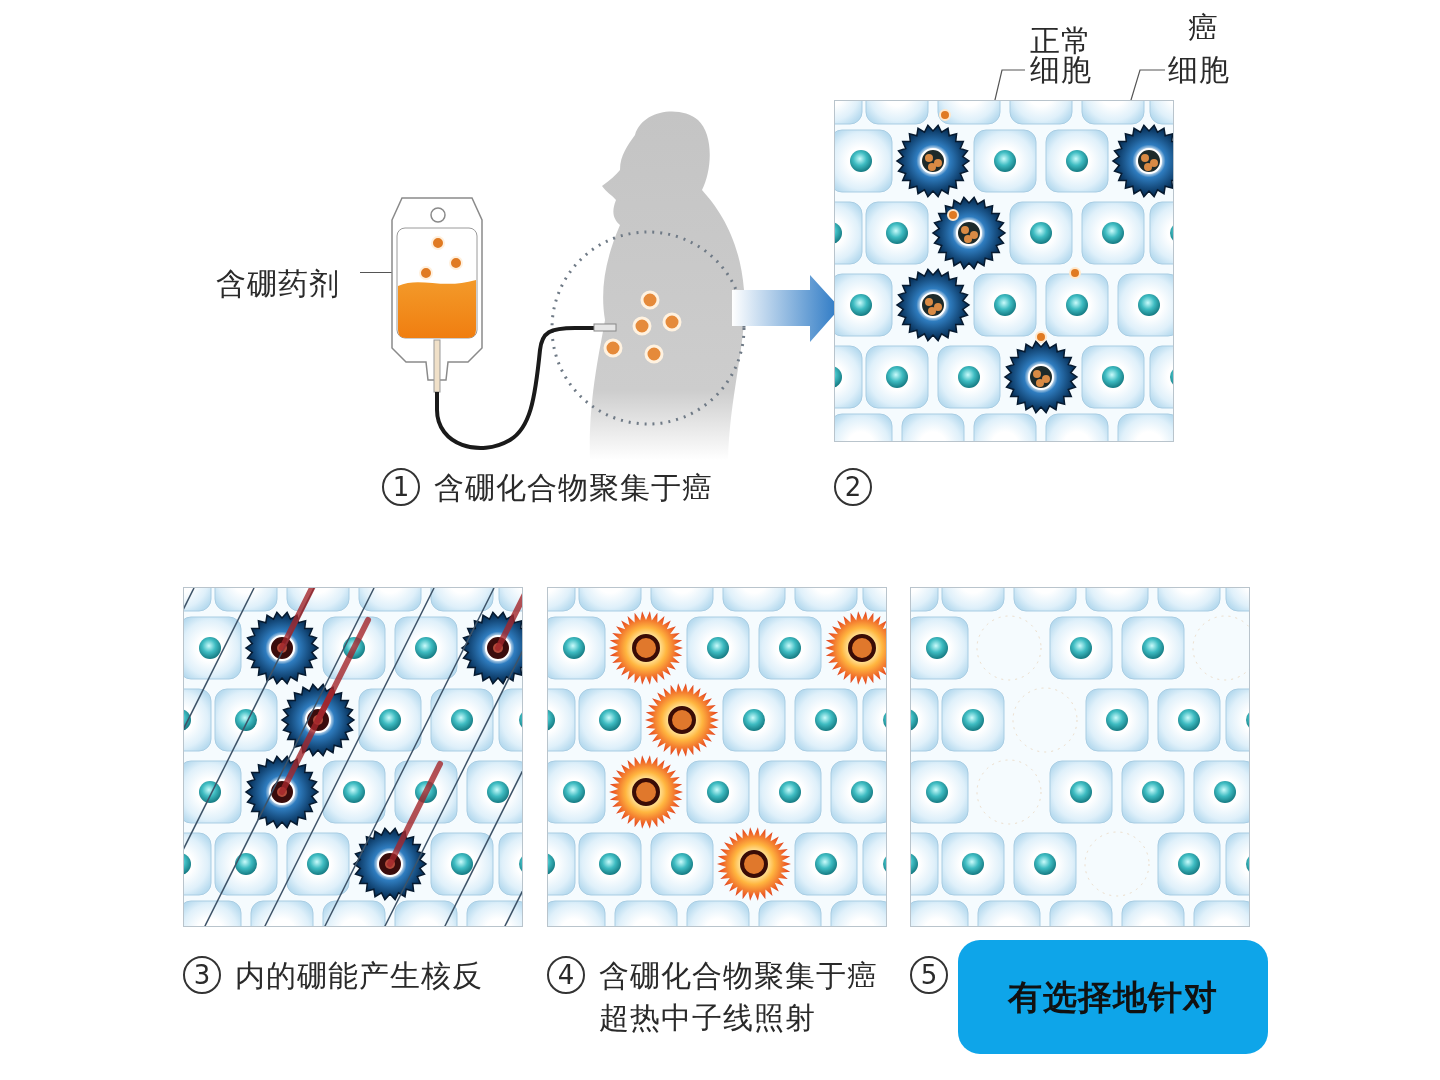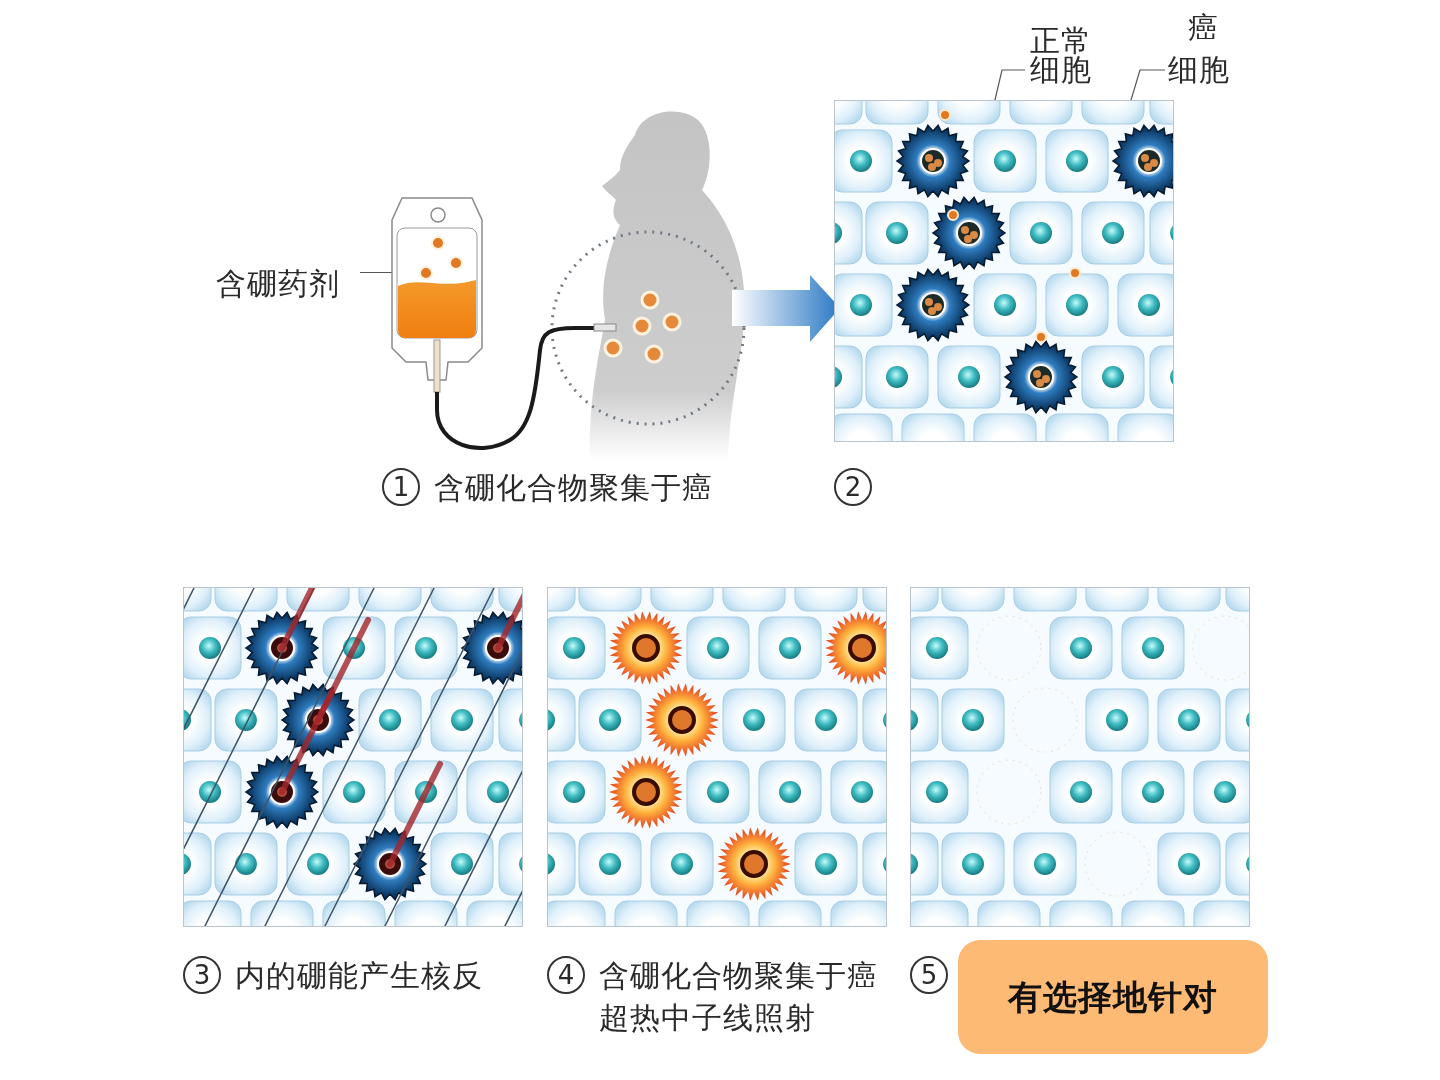--- a/index.html
+++ b/index.html
@@ -5,21 +5,21 @@
   html, body { margin:0; padding:0; }
   body { width:1440px; height:1080px; background:#ffffff; position:relative; overflow:hidden;
          font-family:"DejaVu Sans","Liberation Sans",sans-serif; color:#2a2a2a; }
   .abs { position:absolute; }
   .label { font-size:30px; letter-spacing:1px; line-height:40px; white-space:nowrap; }
   .step { display:flex; align-items:flex-start; gap:14px; }
   .num { width:38px; height:38px; border:2px solid #333; border-radius:50%; display:flex; align-items:center;
          justify-content:center; font-size:26px; flex:0 0 auto; margin-top:1px; box-sizing:border-box; }
   .step-text { font-size:30px; line-height:42px; letter-spacing:1px; }
   .panel { position:absolute; border:1.5px solid #b9c4cc; background:#f5fbfe; overflow:hidden; box-sizing:border-box; }
-  .callout { position:absolute; background:#fdba74; border-radius:22px; display:flex; align-items:center; justify-content:center;
+  .callout { position:absolute; background:#0ea5e9; border-radius:22px; display:flex; align-items:center; justify-content:center;
              text-align:center; font-size:34px; line-height:42px; color:#111; font-weight:bold; letter-spacing:1px; }
   .lead { position:absolute; height:1px; background:#555; }
 </style>
 </head>
 <body>
 
 <div class="abs label" style="left:216px; top:264px;">含硼药剂</div>
 <div class="lead" style="left:360px; top:272px; width:62px;"></div>
 
 <svg class="abs" style="left:380px; top:100px;" width="460" height="360" viewBox="0 0 460 360">

